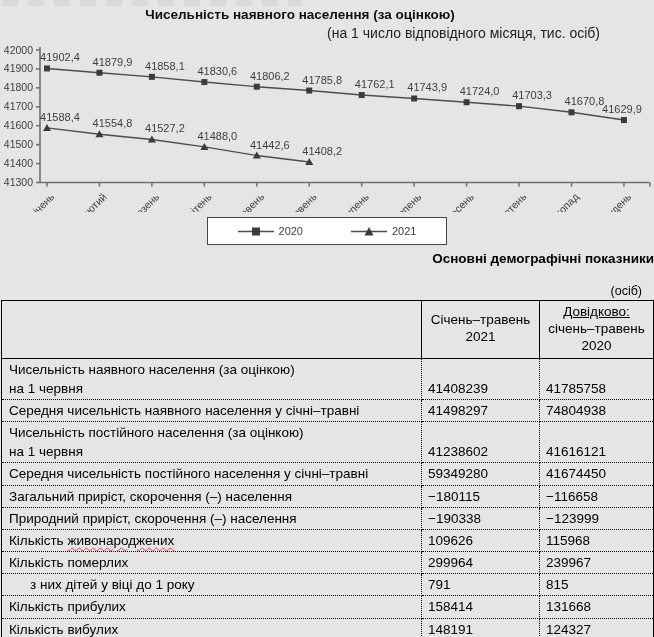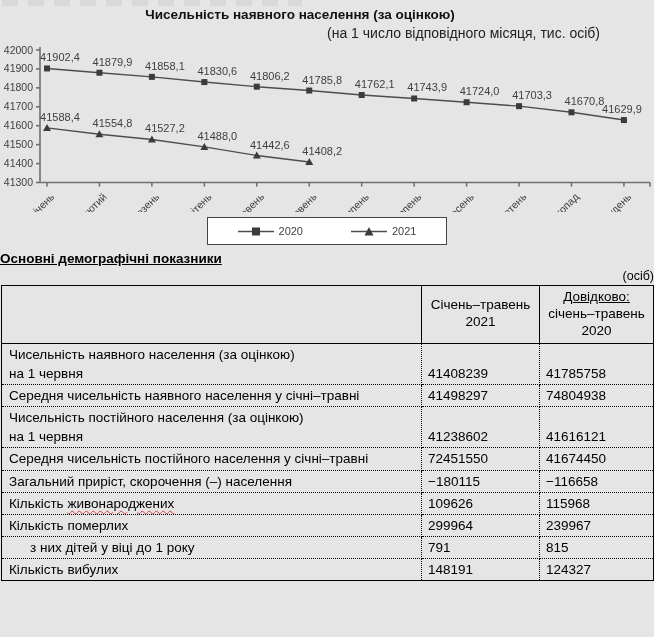--- a/index.html
+++ b/index.html
@@ -14,22 +14,22 @@
   svg text{font-family:"Liberation Sans","DejaVu Sans",sans-serif;}
   .ax{stroke:#707070;stroke-width:1.6;fill:none;}
   .ser{stroke:#4d4d4d;stroke-width:1.4;fill:none;}
   .mk{fill:#3b3b3b;stroke:none;}
   .ytick,.xtick{font-size:10.5px;fill:#3f3f3f;}
   .dlabel{font-size:11px;fill:#3f3f3f;}
   .legend{width:238px;margin:1px auto 0 auto;border:1.5px solid #444;background:#fff;
     display:flex;justify-content:center;align-items:center;gap:48px;height:26px;}
   .legend-item{display:flex;align-items:center;gap:5px;}
   .legend-label{font-size:11px;color:#3f3f3f;}
-  .section-heading{text-align:left;font-size:13.5px;font-weight:bold;margin-top:6px;text-decoration:underline;}
-  .unit-note{text-align:right;font-size:12.5px;padding-right:0;margin-top:3px;margin-bottom:2px;}
+  .section-heading{text-align:right;font-size:13.5px;font-weight:bold;margin-top:6px;}
+  .unit-note{text-align:right;font-size:12.5px;padding-right:12px;margin-top:18px;margin-bottom:2px;}
   table{border-collapse:collapse;table-layout:fixed;width:652px;margin-left:1px;
         font-size:13.5px;}
   table{border:1.5px solid #000;}
   th{border:1px solid #000;font-weight:normal;text-align:center;padding:3px 2px;line-height:1.25;}
   td{border:1px dotted #000;padding:1px 6px;line-height:1.42;}
   td.num{text-align:left;padding-right:7px;white-space:nowrap;}
   td.vb{vertical-align:bottom;}
   td.lbl{padding-left:7px;}
   td.indent{padding-left:28px;}
   .u{text-decoration:underline;}
@@ -186,43 +186,53 @@
         <tr>
           <td class="lbl">
             <div>Чисельність постійного населення  (за оцінкою)</div>
             <div>на 1 червня</div>
           </td>
           <td class="num vb">41238602</td>
           <td class="num vb">41616121</td>
         </tr>
         <tr>
           <td class="lbl">Середня чисельність постійного населення у січні–травні</td>
-          <td class="num">72451550</td>
+          <td class="num">59349280</td>
           <td class="num">41674450</td>
         </tr>
         <tr>
           <td class="lbl">Загальний приріст, скорочення (–) населення</td>
           <td class="num">−180115</td>
           <td class="num">−116658</td>
         </tr>
         <tr>
+          <td class="lbl">Природний приріст, скорочення (–) населення</td>
+          <td class="num">−190338</td>
+          <td class="num">−123999</td>
+        </tr>
+        <tr>
           <td class="lbl"><span>Кількість </span><span class="misspelled">живонароджених</span></td>
           <td class="num">109626</td>
           <td class="num">115968</td>
         </tr>
         <tr>
           <td class="lbl">Кількість померлих</td>
           <td class="num">299964</td>
           <td class="num">239967</td>
         </tr>
         <tr>
           <td class="lbl indent">з них дітей у віці до 1 року</td>
           <td class="num">791</td>
           <td class="num">815</td>
         </tr>
         <tr>
+          <td class="lbl">Кількість прибулих</td>
+          <td class="num">158414</td>
+          <td class="num">131668</td>
+        </tr>
+        <tr>
           <td class="lbl">Кількість вибулих</td>
           <td class="num">148191</td>
           <td class="num">124327</td>
         </tr>
       </tbody>
   </table>
 </div>
 
 </body></html>

